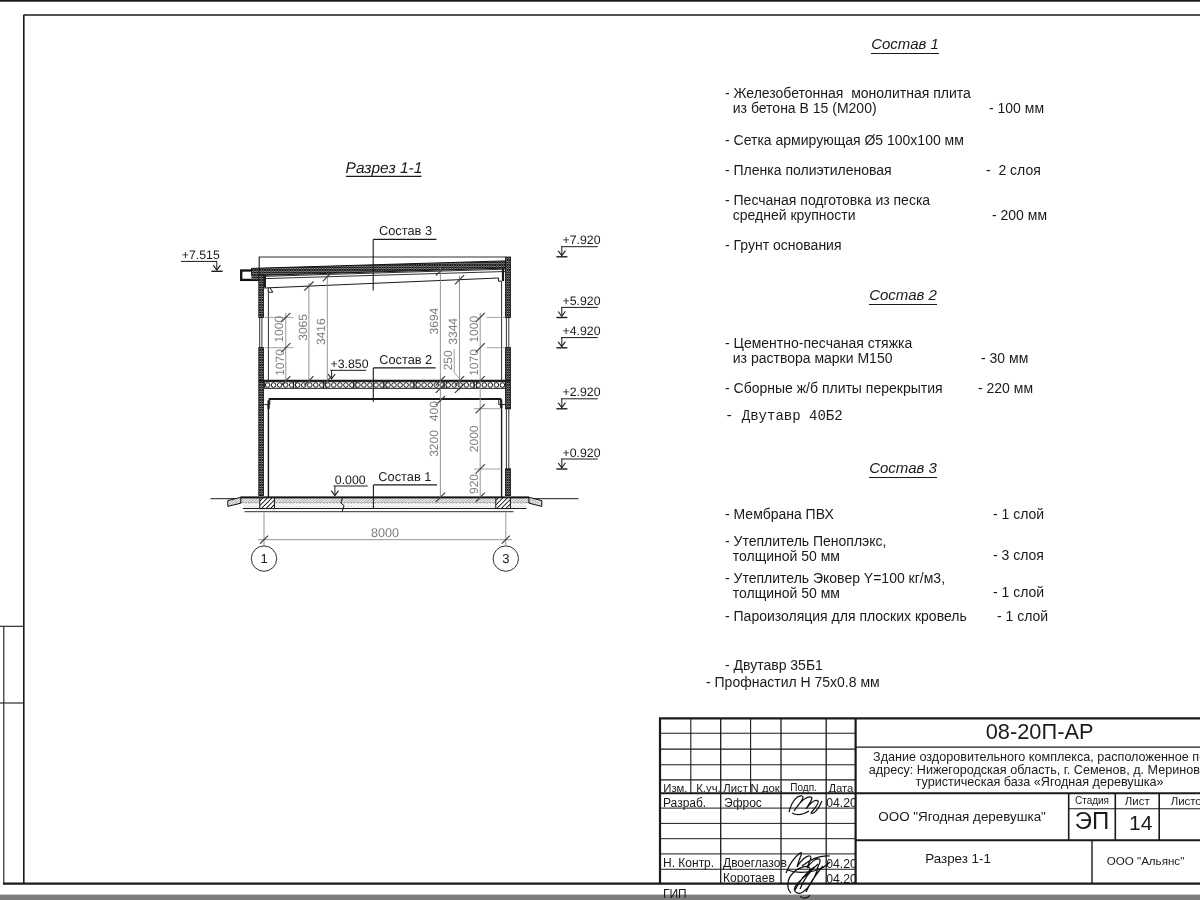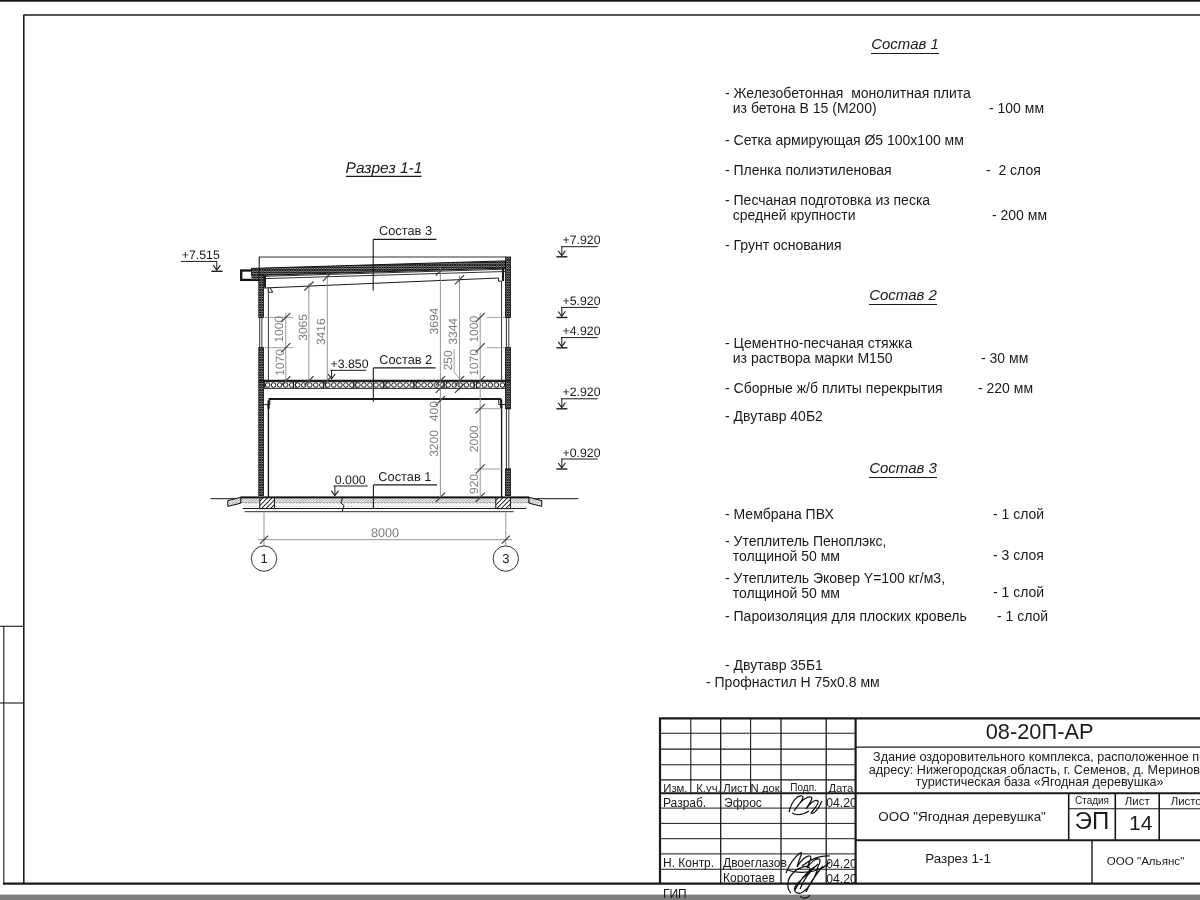--- a/index.html
+++ b/index.html
@@ -360,21 +360,21 @@
 <div class="t" style="left:725px;top:193.0px;">- Песчаная подготовка из песка<br>&nbsp;&nbsp;средней крупности</div>
 <div class="t" style="left:992px;top:207.8px;">- 200 мм</div>
 <div class="t" style="left:725px;top:237.6px;">- Грунт основания</div>
 
 <div class="h" style="left:838px;top:286.2px;width:130px;text-align:center;"><span>Состав 2</span></div>
 
 <div class="t" style="left:725px;top:336.2px;">- Цементно-песчаная стяжка<br>&nbsp;&nbsp;из раствора марки М150</div>
 <div class="t" style="left:981px;top:351.0px;">- 30 мм</div>
 <div class="t" style="left:725px;top:381.2px;">- Сборные ж/б плиты перекрытия</div>
 <div class="t" style="left:978px;top:381.2px;">- 220 мм</div>
-<div class="t" style="left:725px;top:409.2px;">- Двутавр 40Б2</div>
+<div class="t" style="left:725px;top:409.2px;font-family:Liberation Mono, monospace;">- Двутавр 40Б2</div>
 
 <div class="h" style="left:838px;top:459.1px;width:130px;text-align:center;"><span>Состав 3</span></div>
 
 <div class="t" style="left:725px;top:506.6px;">- Мембрана ПВХ</div>
 <div class="t" style="left:993px;top:506.6px;">- 1 слой</div>
 <div class="t" style="left:725px;top:533.8px;">- Утеплитель Пеноплэкс,<br>&nbsp;&nbsp;толщиной 50 мм</div>
 <div class="t" style="left:993px;top:548.4px;">- 3 слоя</div>
 <div class="t" style="left:725px;top:570.6px;">- Утеплитель Эковер Y=100 кг/м3,<br>&nbsp;&nbsp;толщиной 50 мм</div>
 <div class="t" style="left:993px;top:584.6px;">- 1 слой</div>
 <div class="t" style="left:725px;top:609.2px;">- Пароизоляция для плоских кровель</div>

